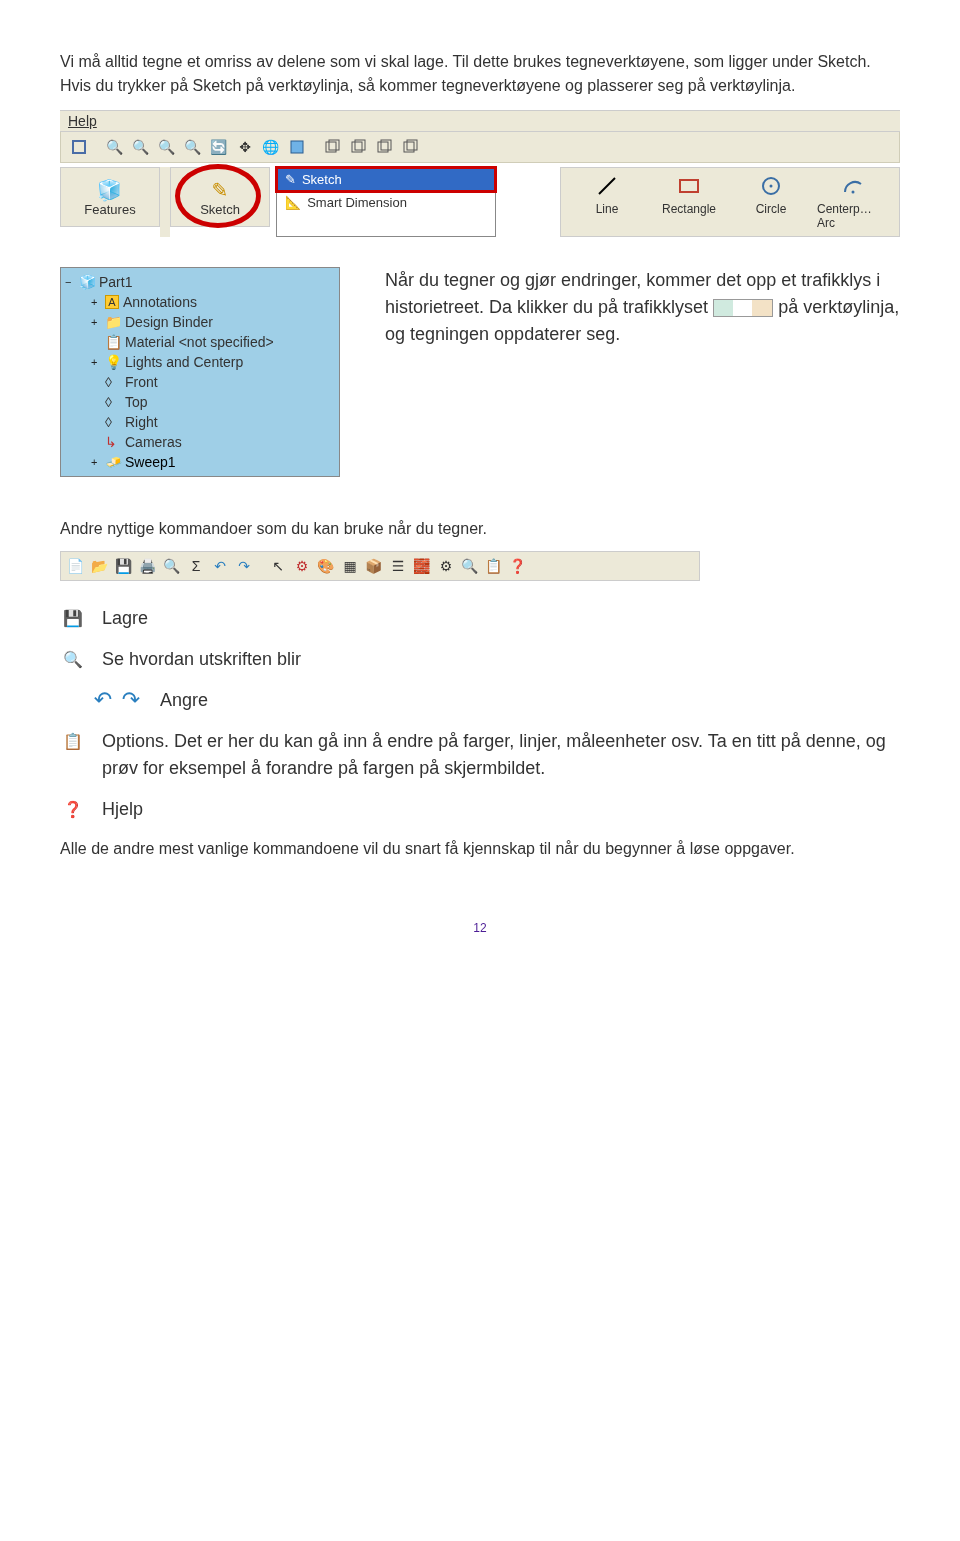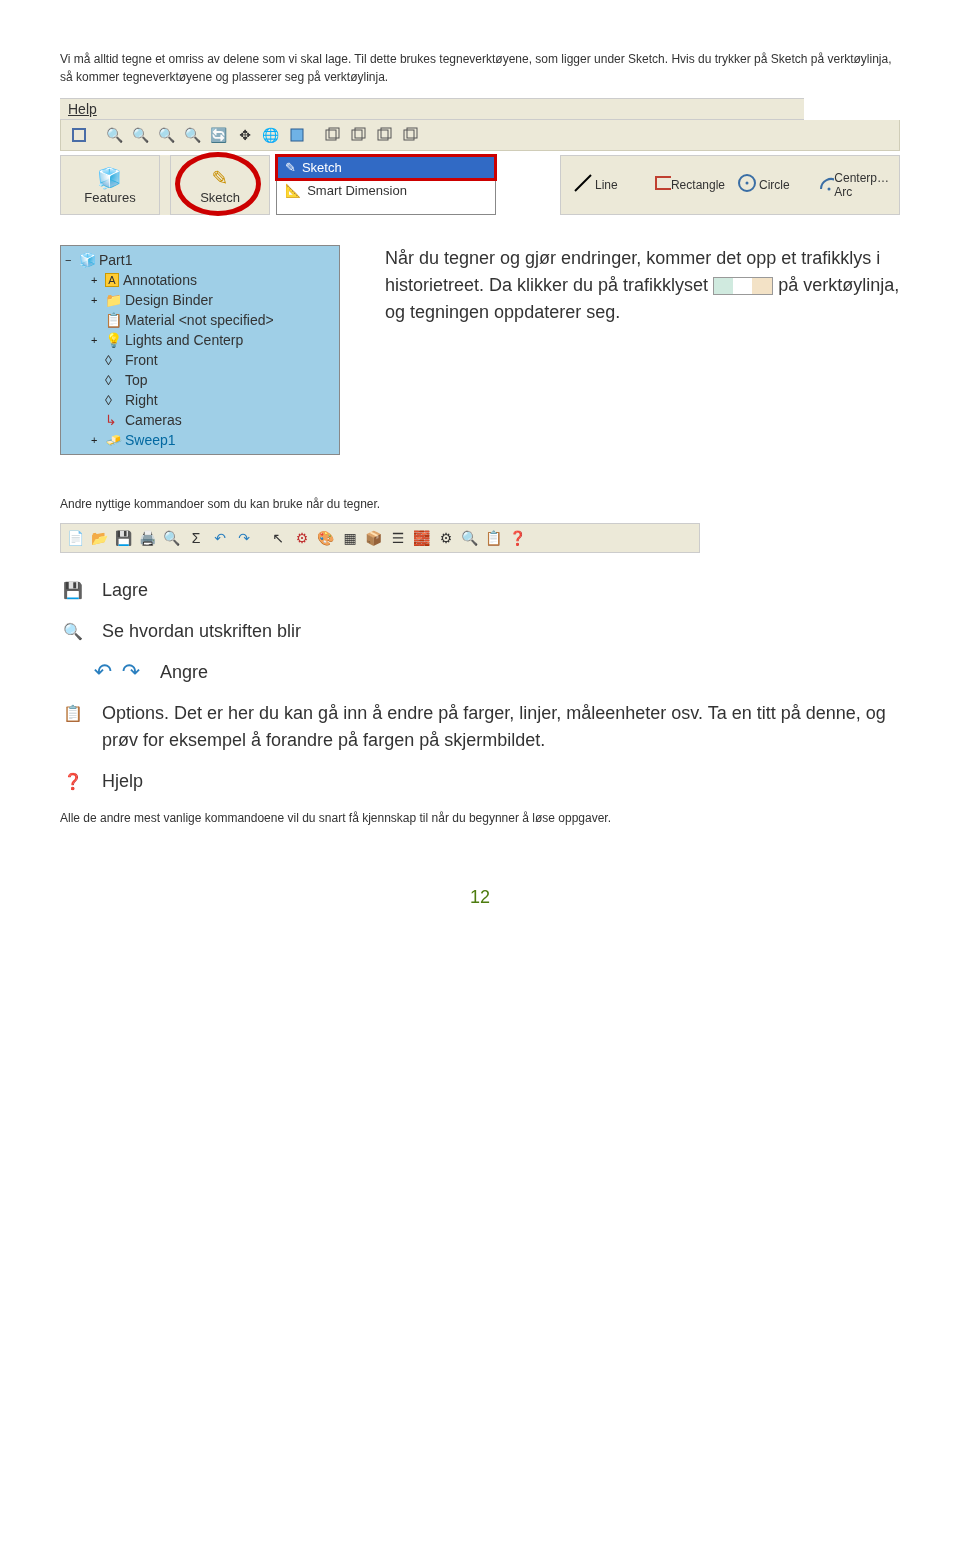--- a/index.html
+++ b/index.html
@@ -12,26 +12,26 @@
   }
   .page {
     padding: 50px 60px 20px 60px;
   }
   h1 {
     color: #9b7e42;
     font-size: 28px;
     font-weight: normal;
     margin: 0 0 6px 0;
   }
-  p.intro { font-size: 12px; line-height: 1.5; margin: 0 0 10px; }
+  p.intro { font-size: 16px; line-height: 1.5; margin: 0 0 10px; }
   .menu-bar {
     background: #ece9d8;
     padding: 2px 8px;
     font-size: 14px;
-    width: 744px;
+    width: 840px;
     border: 1px solid #ccc;
     border-left: none;
     border-right: none;
     margin-top: 12px;
   }
   .toolbar {
     background: #ece9d8;
     padding: 4px 6px;
     display: flex;
     gap: 2px;
@@ -98,21 +98,21 @@
     display: flex;
     gap: 10px;
     margin-left: auto;
     background: #ece9d8;
     padding: 6px 10px;
     border: 1px solid #ccc;
   }
   .sk-tool {
     width: 72px;
     display: flex;
-    flex-direction: row;
+    flex-direction: column;
     align-items: center;
     font-size: 12px;
     cursor: pointer;
   }
   .sk-ico { height: 24px; margin-bottom: 4px; }
   .middle-row {
     display: flex;
     margin: 30px 0 40px;
   }
   .tree {
@@ -162,21 +162,21 @@
     display: flex;
     align-items: flex-start;
     gap: 16px;
     margin: 14px 0;
   }
   .action-ico {
     width: 26px; height: 26px;
     display: flex; align-items: center; justify-content: center;
   }
   .action-text { font-size: 18px; line-height: 1.5; flex: 1; }
-  .page-num { text-align: center; font-size: 18px; color: #4d7c0f; margin-top: 60px; }
+  .page-num { text-align: center; font-size: 12px; color: #4c1d95; margin-top: 60px; }
   
 </style>
 </head>
 <body>
 
 <div class="page">
   <p class="intro">Vi må alltid tegne et omriss av delene som vi skal lage. Til dette brukes tegneverktøyene, som ligger under Sketch. Hvis du trykker på Sketch på verktøylinja, så kommer tegneverktøyene og plasserer seg på verktøylinja.</p>
 
   <div class="menu-bar">
     <span style="text-decoration:underline;">Help</span>
@@ -319,21 +319,21 @@
           <span class="t-ico">◊</span>
           <span>Right</span>
         </div>
       <div class="tree-item child2">
           <span class="t-ico" style="color:#c03030;">↳</span>
           <span>Cameras</span>
         </div>
       <div class="tree-item child">
           <span class="expander">+</span>
           <span class="t-ico" style="color:#3a7a3a;">🧈</span>
-          <span style="color:#0369a1;">Sweep1</span>
+          <span style="color:#000000;">Sweep1</span>
         </div>
     </div>
     <div class="midtext">
       <span>Når du tegner og gjør endringer, kommer det opp et trafikklys i historietreet. Da klikker du på trafikklyset </span>
       <span class="traffic-inline"></span>
       <span> på verktøylinja, og tegningen oppdaterer seg.</span>
     </div>
   </div>
 
   <p class="intro">Andre nyttige kommandoer som du kan bruke når du tegner.</p>

